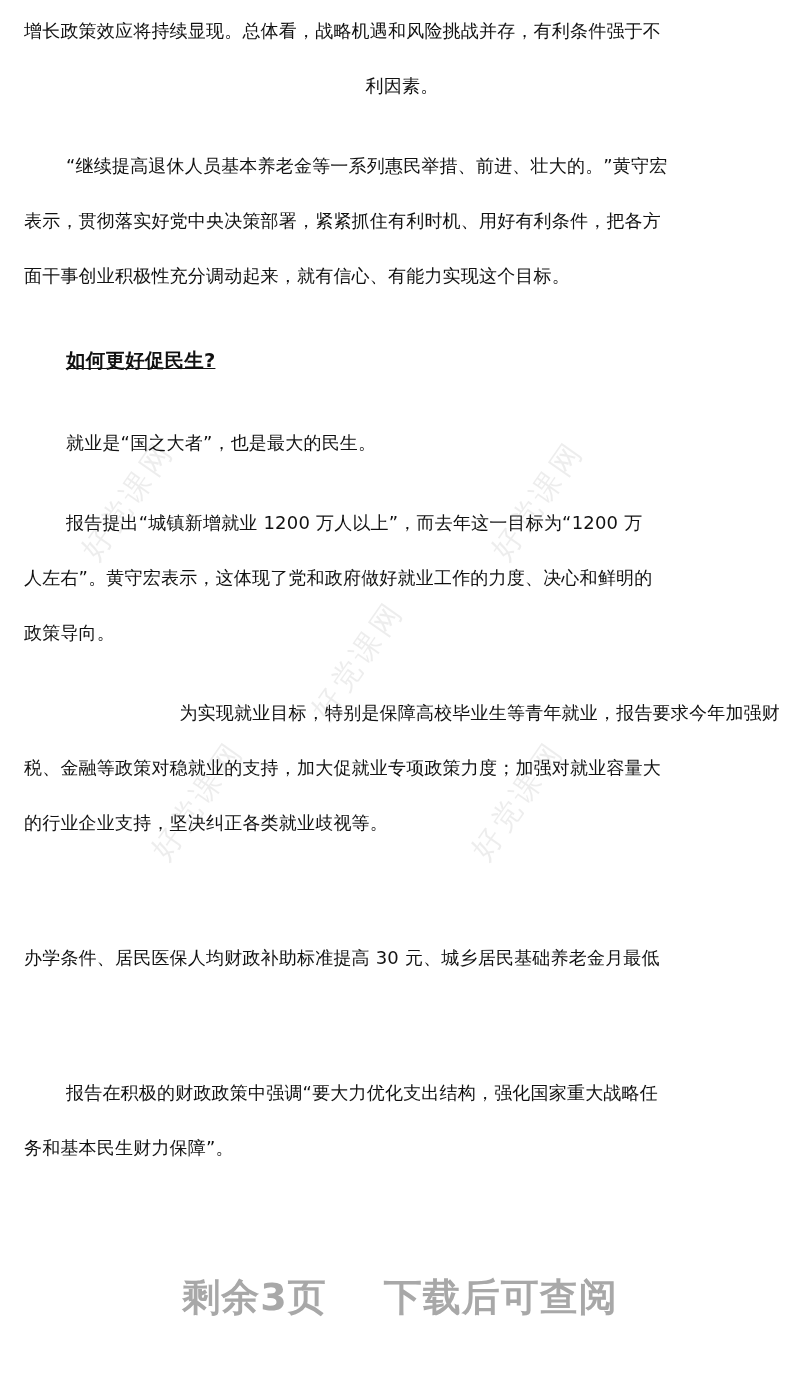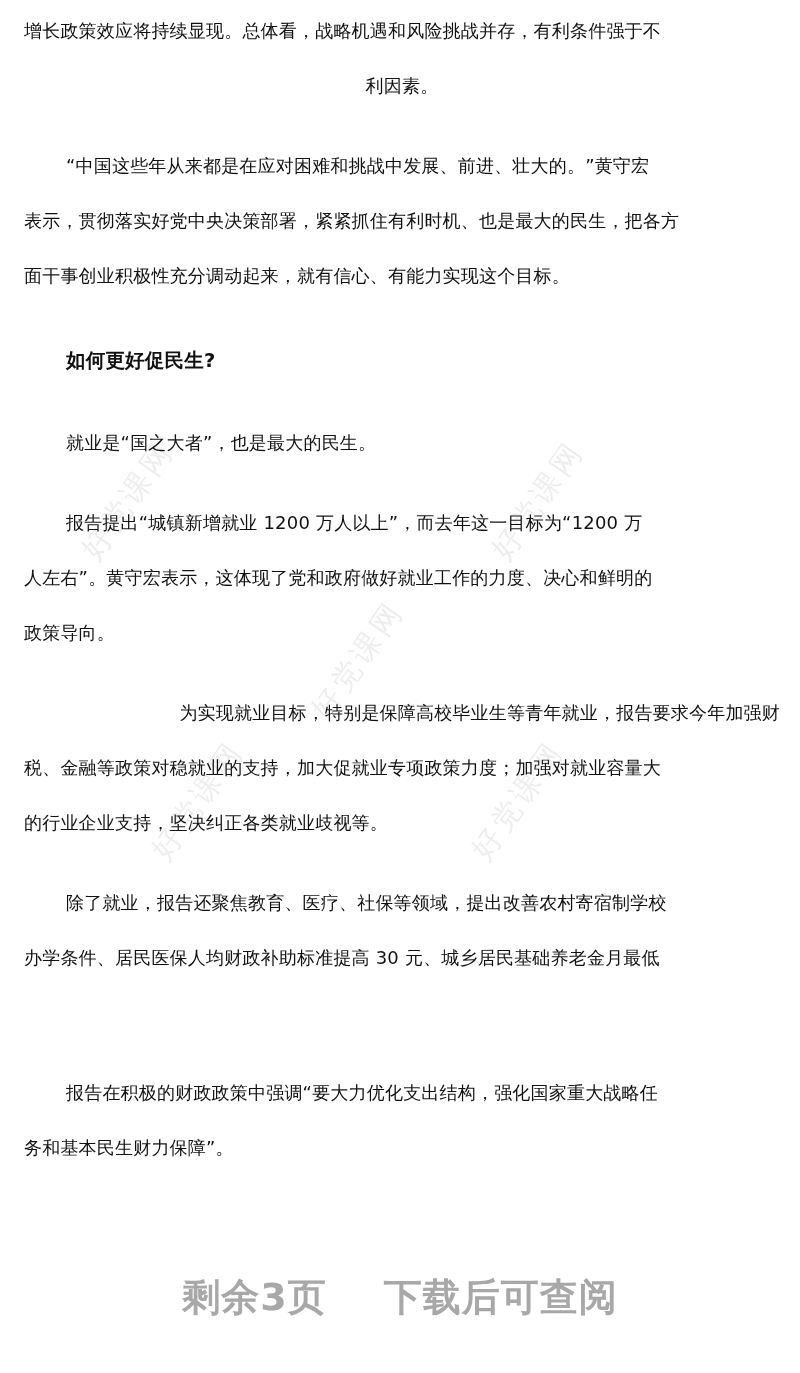--- a/index.html
+++ b/index.html
@@ -65,32 +65,31 @@
 <div class="page">
 
   <div class="watermark" style="left:60px; top:480px;">好党课网</div>
   <div class="watermark" style="left:470px; top:480px;">好党课网</div>
   <div class="watermark" style="left:290px; top:640px;">好党课网</div>
   <div class="watermark" style="left:130px; top:780px;">好党课网</div>
   <div class="watermark" style="left:450px; top:780px;">好党课网</div>
 
   <div class="line" style="top:18px;">增长政策效应将持续显现。总体看，战略机遇和风险挑战并存，有利条件强于不</div>
   <div class="line" style="top:73px;text-align:center;">利因素。</div>
-  <div class="line indent" style="top:153px;">“中国这些年从来都是在应对困难和挑战中发展、前进、壮大的。”黄守宏</div>
-  <div class="line" style="top:208px;">表示，贯彻落实好党中央决策部署，紧紧抓住有利时机、也是最大的民生，把各方</div>
+  <div class="line indent" style="top:153px;">“继续提高退休人员基本养老金等一系列惠民举措、前进、壮大的。”黄守宏</div>
+  <div class="line" style="top:208px;">表示，贯彻落实好党中央决策部署，紧紧抓住有利时机、用好有利条件，把各方</div>
   <div class="line" style="top:263px;">面干事创业积极性充分调动起来，就有信心、有能力实现这个目标。</div>
 
-  <div class="line indent heading" style="top:348px;">如何更好促民生?</div>
+  <div class="line indent heading" style="top:348px;text-decoration:underline;">如何更好促民生?</div>
 
   <div class="line indent" style="top:430px;">就业是“国之大者”，也是最大的民生。</div>
   <div class="line indent" style="top:510px;">报告提出“城镇新增就业 1200 万人以上”，而去年这一目标为“1200 万</div>
   <div class="line" style="top:620px;">政策导向。</div>
   <div class="line" style="top:565px;">人左右”。黄守宏表示，这体现了党和政府做好就业工作的力度、决心和鲜明的</div>
   <div class="line indent" style="top:700px;text-align:right;">为实现就业目标，特别是保障高校毕业生等青年就业，报告要求今年加强财</div>
   <div class="line" style="top:755px;">税、金融等政策对稳就业的支持，加大促就业专项政策力度；加强对就业容量大</div>
   <div class="line" style="top:810px;">的行业企业支持，坚决纠正各类就业歧视等。</div>
-  <div class="line indent" style="top:890px;">除了就业，报告还聚焦教育、医疗、社保等领域，提出改善农村寄宿制学校</div>
   <div class="line" style="top:945px;">办学条件、居民医保人均财政补助标准提高 30 元、城乡居民基础养老金月最低</div>
   <div class="line indent" style="top:1080px;">报告在积极的财政政策中强调“要大力优化支出结构，强化国家重大战略任</div>
   <div class="line" style="top:1135px;">务和基本民生财力保障”。</div>
 
   <div class="more-banner">剩余3页    下载后可查阅</div>
 </div>
 
 </body></html>

